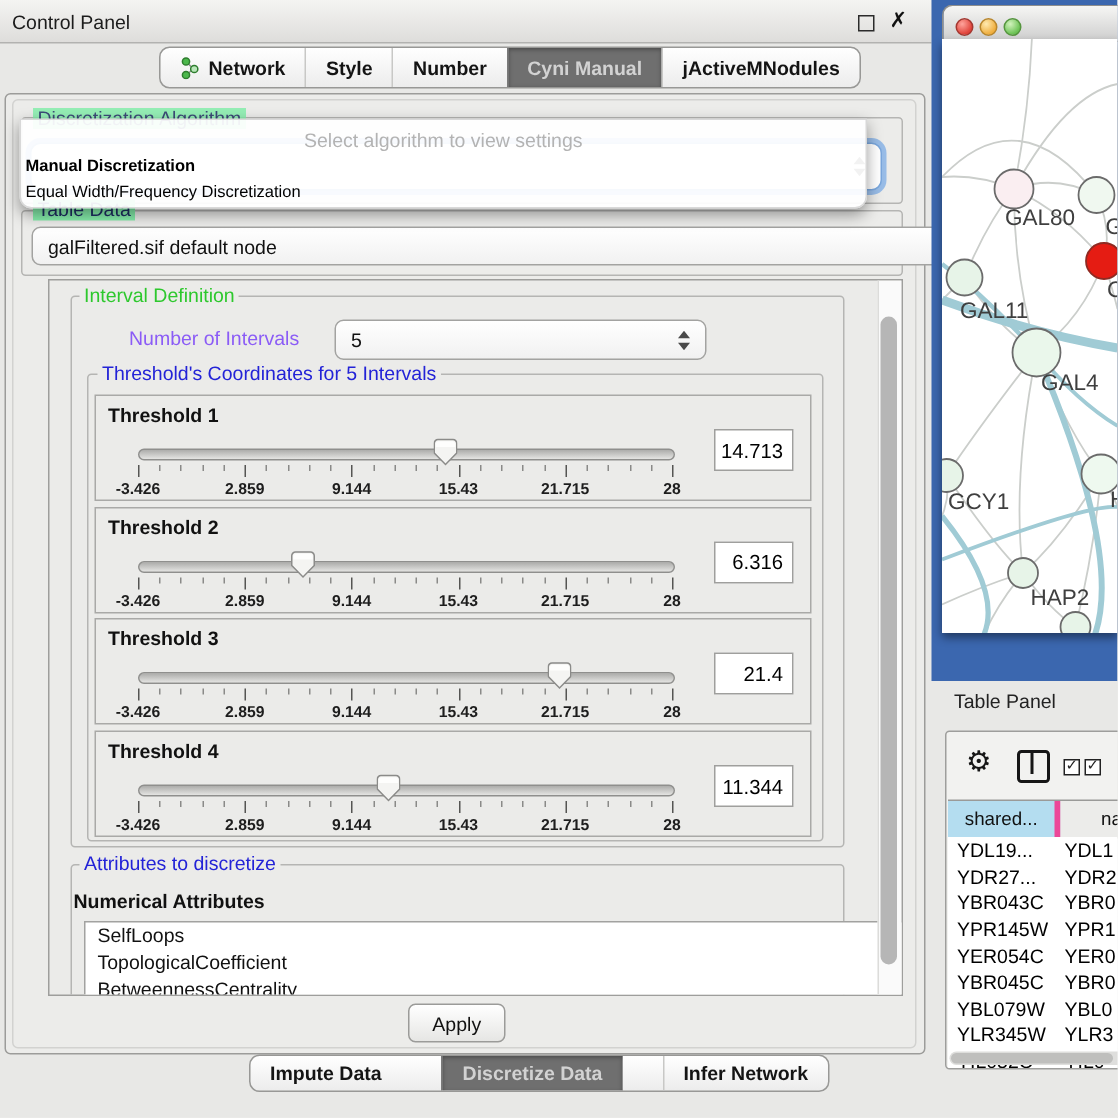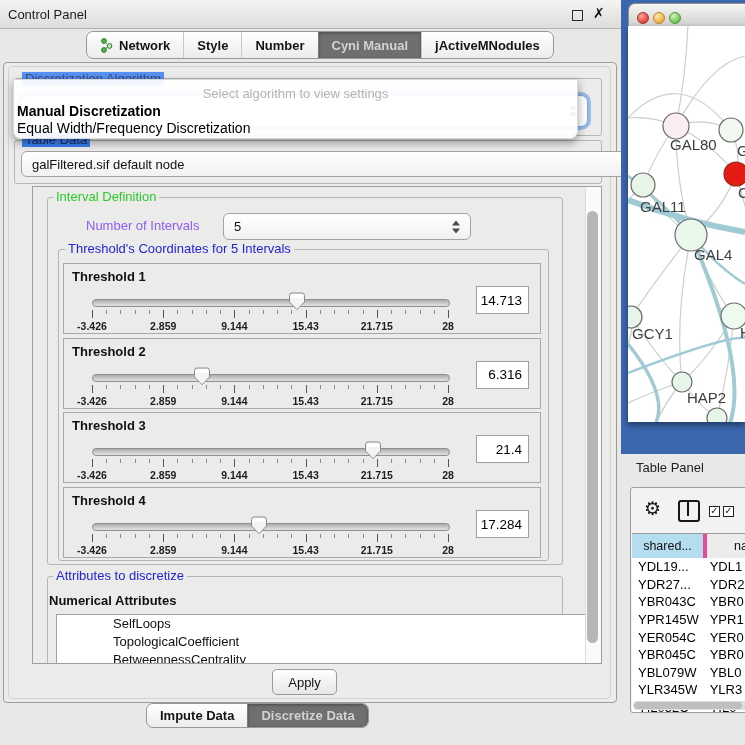--- a/index.html
+++ b/index.html
@@ -10,49 +10,49 @@
 
   
   #titlebar{left:0;top:0;width:621px;height:28px;background:linear-gradient(#f4f4f2,#dedddb);
             border-bottom:1px solid #b2b2b0;}
   #win-title{left:8px;top:7px;font-size:13px;color:#1c1c1c;}
   #float-btn{left:572px;top:10px;width:9px;height:9px;border:1.6px solid #2b2b2b;background:transparent;}
   #close-btn{left:593px;top:5px;font-size:14px;font-weight:bold;color:#111;}
 
   
   .tabbar{display:flex;align-items:stretch;background:linear-gradient(#ffffff,#ececec);
-          border:1px solid #989896;border-radius:7px;overflow:hidden;}
+          border:1px solid #989896;border-radius:7px;overflow:hidden;margin-left:20px;}
   .tab{display:flex;align-items:center;gap:6px;padding:0 13px;font-size:13px;font-weight:bold;color:#141414;
        border-left:1px solid #c8c8c6;white-space:nowrap;}
   .tab:first-child{border-left:none;}
   .tab.sel{background:#6f6f6f;color:#d2d2d2;border-left-color:#7a7a7a;box-shadow:inset 0 1px 3px rgba(0,0,0,.35);}
   #toptabs{left:86px;top:31px;height:26px;}
-  #bottabs{left:146px;top:703px;height:23px;}
+  #bottabs{left:146px;top:703px;height:23px;gap:27px;}
 
   
   #mainpanel{left:3px;top:62px;width:612px;height:639px;background:#ececea;
              border:1px solid #9c9c9a;border-radius:4px;}
   #innerpanel{left:8px;top:66px;width:601px;height:631px;border:1px solid #d2d2d0;border-radius:4px;}
 
   .group{border:1px solid #b5b5b3;border-radius:3px;}
-  .group-label{font-size:13px;background:#3b82f6;padding:0 3px;line-height:14px;white-space:nowrap;z-index:5;}
+  .group-label{font-size:13px;background:#86efac;padding:0 3px;line-height:14px;white-space:nowrap;z-index:5;}
   .navy{color:#1e2f63;}
   .green{color:#2dc82d;}
   .blue{color:#2323d7;}
 
   #disc-group{left:14px;top:78px;width:586px;height:56px;}
   #disc-label{left:22px;top:72px;}
   #disc-combo{left:20px;top:95px;width:566px;height:30px;border:1px solid #7aa7dd;border-radius:7px;
               background:#ffffff;box-shadow:0 0 0 3px rgba(96,156,228,.6);z-index:10;}
 
   
   #popup{left:13px;top:79px;width:563px;height:58px;background:rgba(255,255,255,.93);
          border:1px solid #d8d8d8;border-radius:0 0 8px 8px;box-shadow:0 4px 10px rgba(0,0,0,.38);z-index:30;}
   #popup-prompt{left:0;right:0;top:6px;text-align:center;font-size:13px;color:#b3b3b3;}
-  .popup-opt{left:0;right:0;height:17px;padding-left:3px;font-size:14px;color:#000;line-height:17px;}
+  .popup-opt{left:0;right:0;height:17px;padding-left:3px;font-size:11px;color:#000;line-height:17px;}
   .popup-opt.hl{font-weight:bold;}
 
   #td-group{left:14px;top:140px;width:586px;height:42px;}
   #td-label{left:22px;top:133px;}
 
   .combo{background:linear-gradient(#ffffff,#f1f1f1);border:1px solid #a3a3a1;border-radius:6px;
          display:flex;align-items:center;font-size:13px;color:#111;padding:0 26px 0 10px;box-sizing:border-box;}
   .spinner{position:absolute;right:9px;top:50%;width:9px;height:13px;transform:translateY(-50%);}
   .spinner::before{content:'';position:absolute;left:0;top:0;border-left:4.5px solid transparent;
                    border-right:4.5px solid transparent;border-bottom:5px solid #4a4a4a;}
@@ -82,21 +82,21 @@
   .tick{position:absolute;top:0;width:1px;height:4px;background:#8a8a88;}
   .tick.major{height:8px;background:#555553;}
   .ticklabs{position:absolute;left:0;top:29px;width:356px;height:12px;}
   .ticklab{position:absolute;transform:translateX(-50%);font-size:10.5px;font-weight:bold;color:#1d1d1d;white-space:nowrap;}
   .valbox{position:absolute;right:11px;top:22px;width:53px;height:28px;background:#fff;border:1px solid #9f9f9d;
           display:flex;align-items:center;justify-content:flex-end;padding-right:6px;font-size:13.5px;color:#000;box-sizing:border-box;}
 
   #attr-group{left:14px;top:389px;width:514px;height:150px;}
   #attr-label{left:20px;top:382px;background:#ebebe9;}
   #attr-list-title{left:16px;top:406px;font-size:13px;font-weight:bold;color:#111;}
-  #attr-list{left:23px;top:427px;width:562px;height:70px;background:#ffffff;border:1px solid #a2a2a0;box-sizing:border-box;padding-left:48px;}
+  #attr-list{left:23px;top:427px;width:562px;height:70px;background:#ffffff;border:1px solid #a2a2a0;box-sizing:border-box;}
   .attr-item{font-size:13px;color:#111;line-height:18px;padding-left:8px;}
   #attr-scroll{position:absolute;right:2px;top:2px;width:11px;height:64px;background:#f2f2f0;}
   #attr-thumb{position:absolute;right:0;top:0;width:11px;height:32px;background:#b8b8b6;border-radius:5px;}
 
   #apply-btn{left:272px;top:669px;width:63px;height:24px;background:linear-gradient(#ffffff,#e6e6e4);
              border:1px solid #9b9b99;border-radius:5px;display:flex;align-items:center;justify-content:center;
              font-size:13px;color:#111;}
 
   
   #netframe{left:621px;top:0;width:124px;height:454px;background:#3b67af;}
@@ -379,21 +379,21 @@
             </div>
             <div class="ticklabs">
               <span class="ticklab" style="left: 0%;">-3.426</span>
               <span class="ticklab" style="left: 20%;">2.859</span>
               <span class="ticklab" style="left: 40%;">9.144</span>
               <span class="ticklab" style="left: 60%;">15.43</span>
               <span class="ticklab" style="left: 80%;">21.715</span>
               <span class="ticklab" style="left: 100%;">28</span>
             </div>
           </div>
-          <div class="valbox">17.284</div>
+          <div class="valbox">11.344</div>
         </div>
       </div>
 
     <div class="abs group" id="attr-group"></div>
     <div class="abs group-label blue" id="attr-label">Attributes to discretize</div>
     <div class="abs" id="attr-list-title">Numerical Attributes</div>
     <div class="abs" id="attr-list">
       <div id="attr-items">
           <div class="attr-item">SelfLoops</div>
           <div class="attr-item">TopologicalCoefficient</div>
@@ -411,20 +411,23 @@
   <div class="abs" id="apply-btn">
     <span>Apply</span>
   </div>
 
   <div class="abs tabbar" id="bottabs">
       <div class="tab">
         <span>Impute Data</span>
       </div>
       <div class="tab sel">
         <span>Discretize Data</span>
+      </div>
+      <div class="tab">
+        <span>Infer Network</span>
       </div>
     </div>
 
   <div class="abs" id="netframe"></div>
   <div class="abs" id="mac-titlebar">
     <div class="light" id="light-red" style="left:8px;"></div>
     <div class="light" id="light-yellow" style="left:24px;"></div>
     <div class="light" id="light-green" style="left:40px;"></div>
   </div>
   <div class="abs" id="net-canvas">

